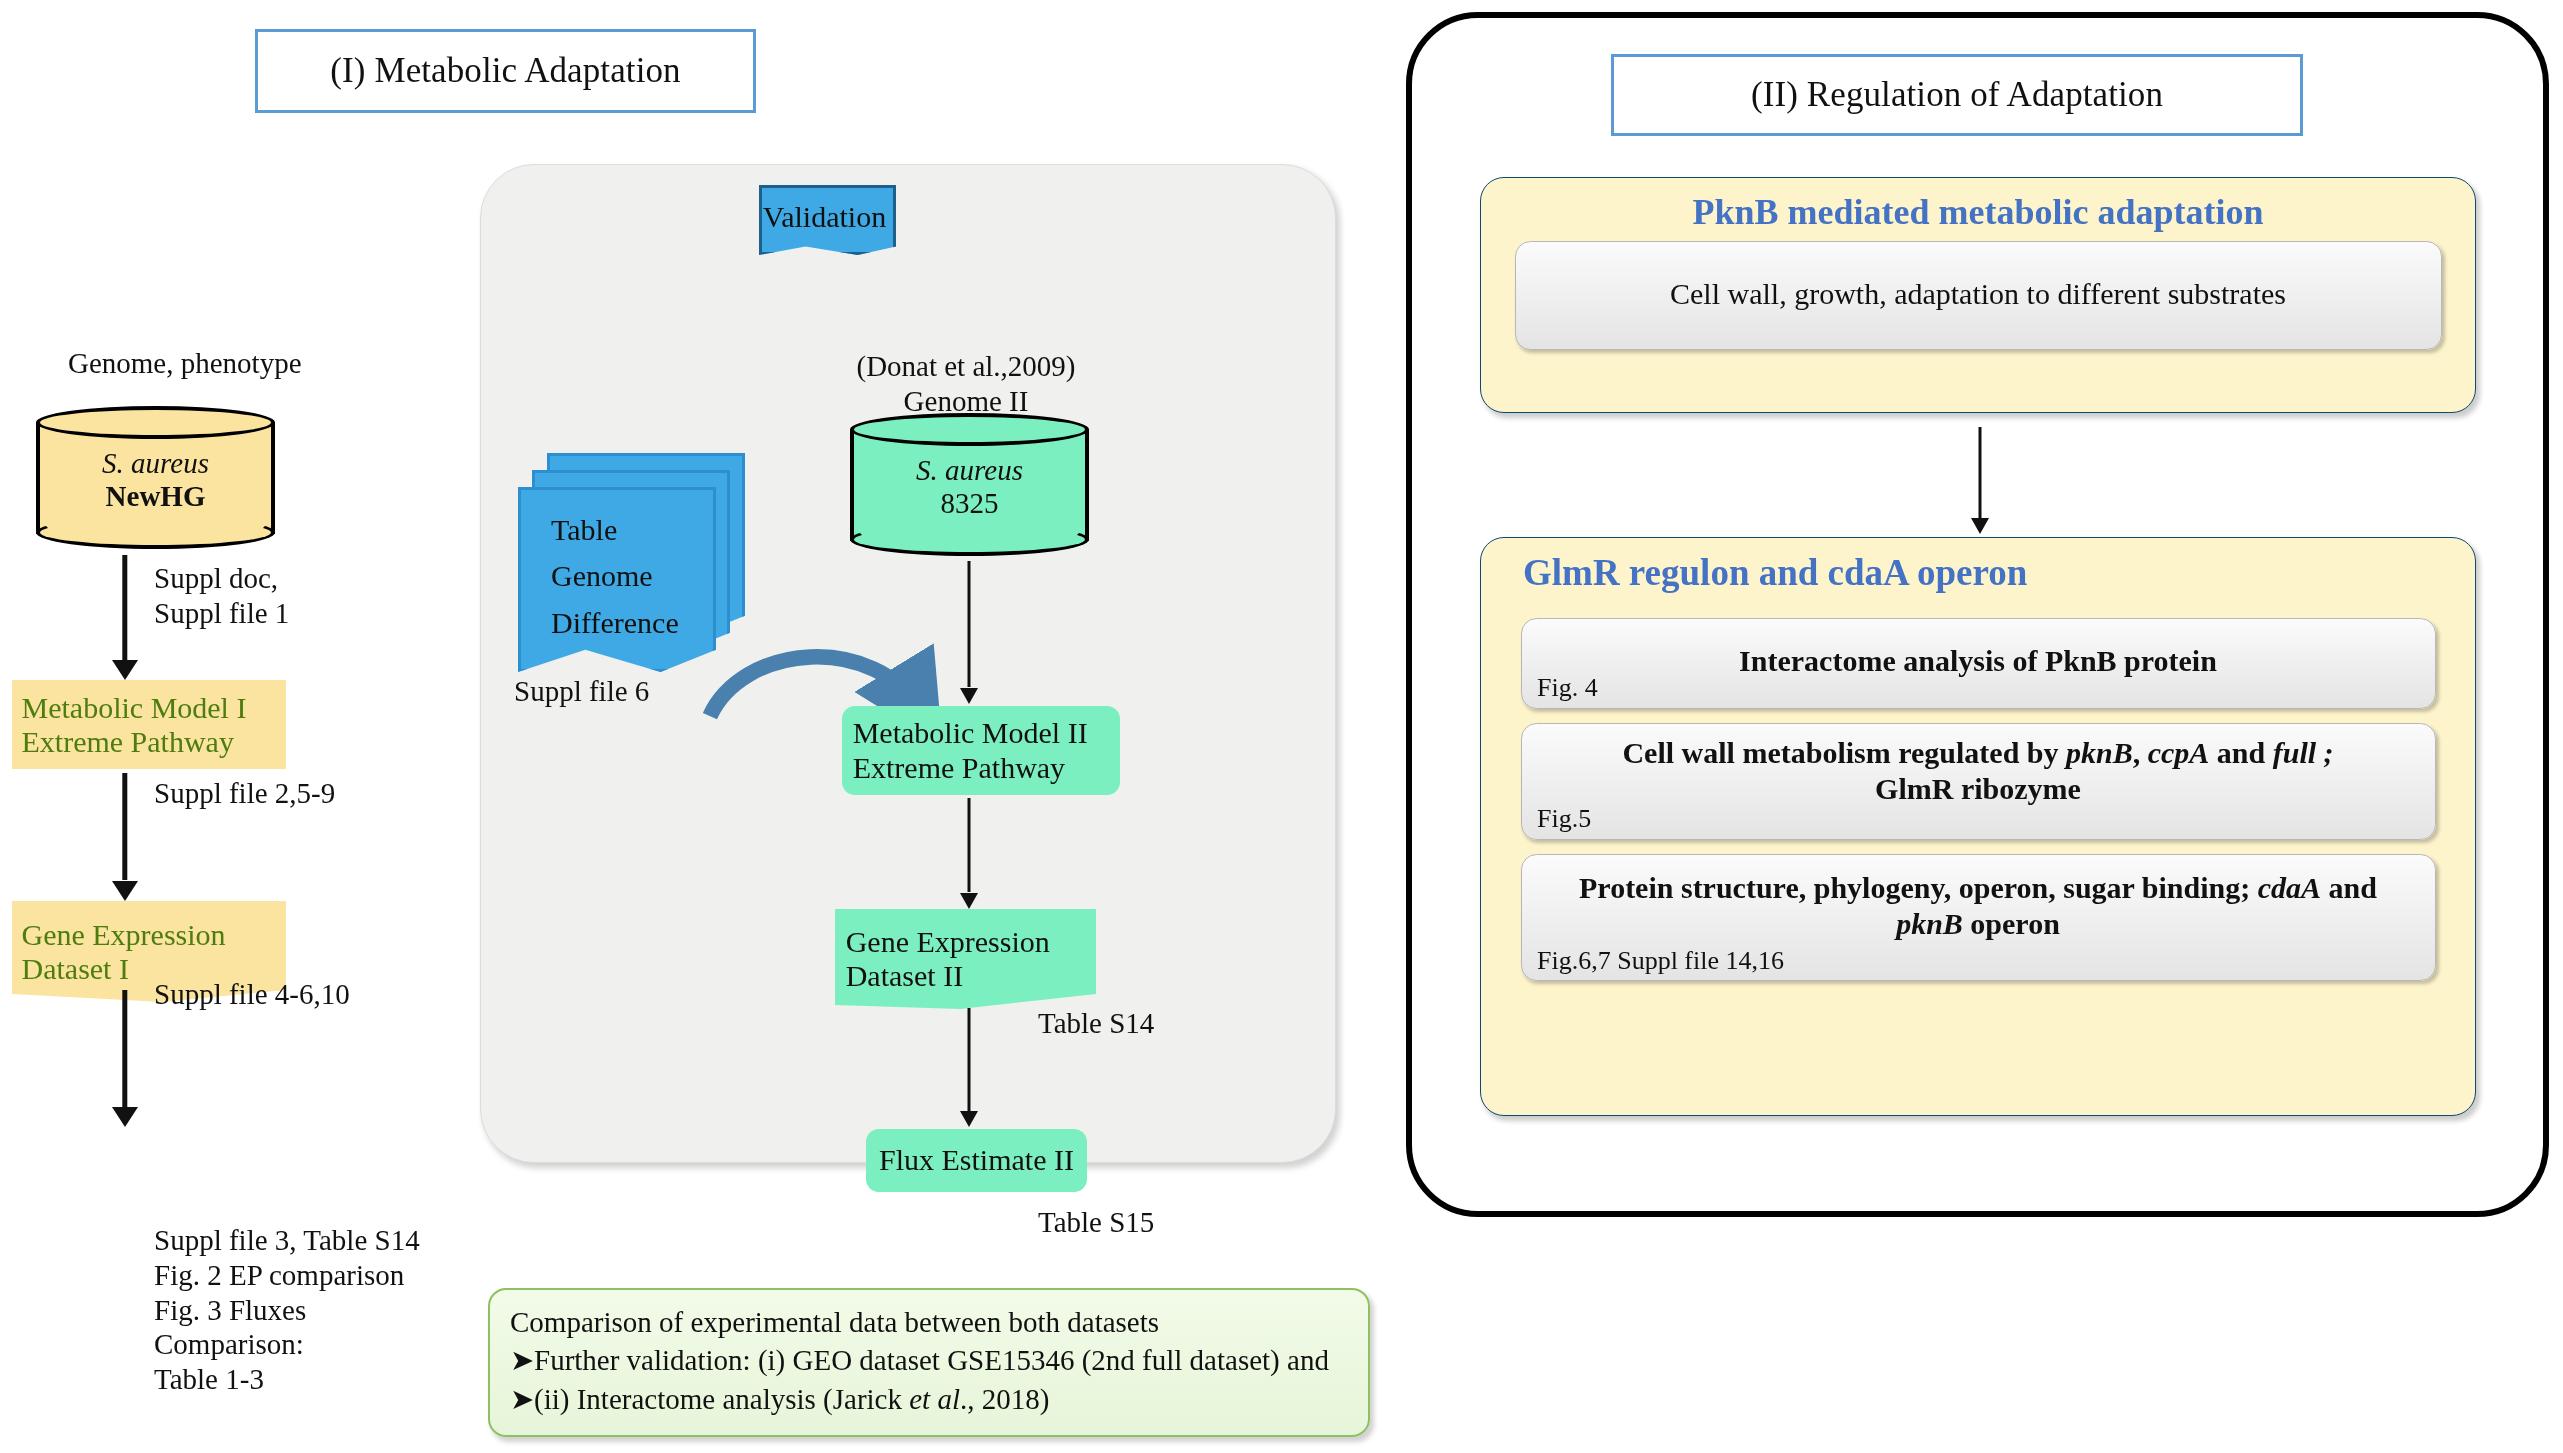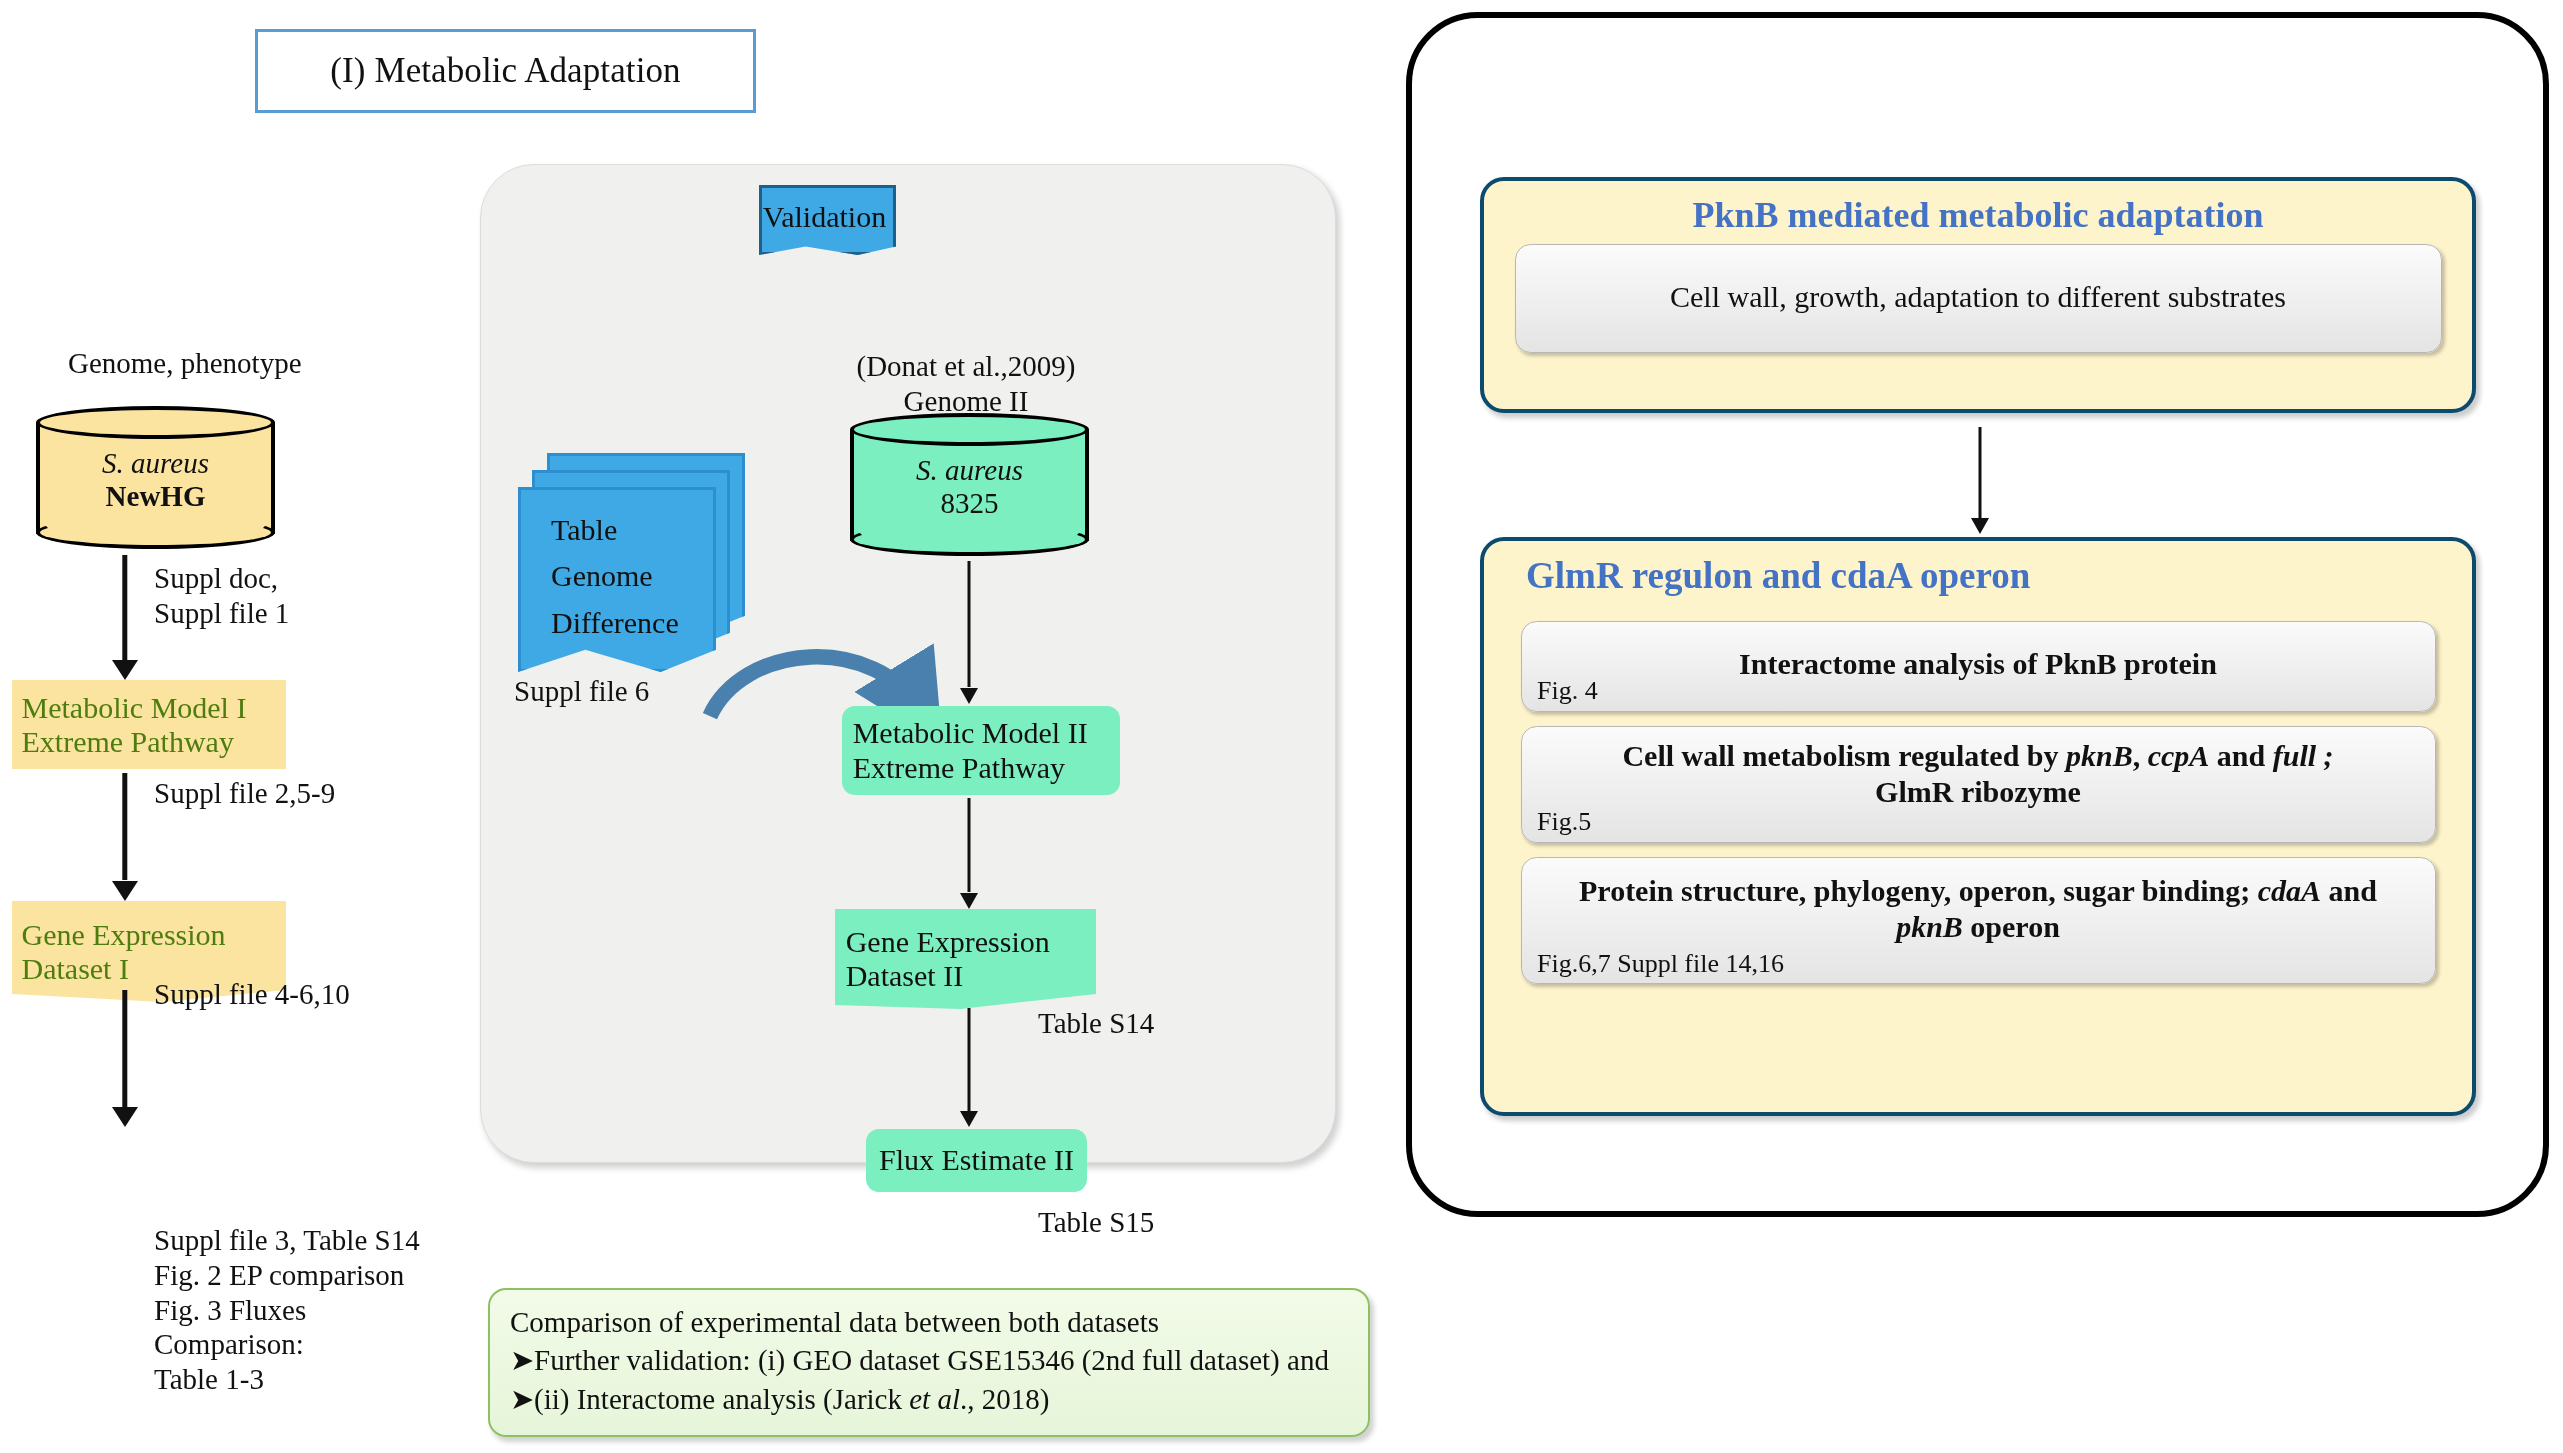--- a/index.html
+++ b/index.html
@@ -80,21 +80,21 @@
                  width:0;height:0;border-left:13.7px solid transparent;
                  border-right:13.7px solid transparent;border-top:20px solid #111;bottom:0;}
   .v-arrow.thin .shaft{width:3px;}
   .v-arrow.thin .head{border-left-width:9px;border-right-width:9px;border-top-width:16.7px;}
 
   
   .cap{position:absolute;font-size:29px;line-height:1.2;color:#111;white-space:pre-line;}
 
   
   .ypanel{
-    background:#fdf4cc;border:4px solid #0c4a6e;border-radius:24px;
+    background:#fdf4cc;border:1px solid #0c4a6e;border-radius:24px;
     box-shadow:3.6px 4.8px 4.8px rgba(0,0,0,.20);
   }
   .ypanel-head{
     text-align:center;font-weight:bold;font-size:36px;color:#4472c4;
     padding:13px 0 8.4px 0;
   }
   .grey-pill{
     background:linear-gradient(#fbfbfb,#e4e4e4);
     border:1.8px solid #b7b7b7;border-radius:15.5px;
     box-shadow:2.4px 3px 3.6px rgba(0,0,0,.22);
@@ -238,20 +238,21 @@
       <div class="head"></div>
   </div>
 
   <div class="abs tbox round" style="left:866px;top:1129px;width:221px;height:63px;align-items:center;">
     <div style="text-align:center;width:100%;">Flux Estimate II</div>
   </div>
   <div class="abs cap" style="left:1038px;top:1205px;">Table S15</div>
 
   <div class="abs panel-outline" style="left:1406px;top:12px;width:1143px;height:1205px;"></div>
 
+  <div class="abs title-box" style="left:1611px;top:54px;width:692px;height:82px;">(II) Regulation of Adaptation</div>
 
   <div class="abs ypanel" style="left:1480px;top:177px;width:996px;height:236px;">
     <div class="ypanel-head">PknB mediated metabolic adaptation</div>
     <div class="grey-pill" style="margin:0 auto;width:925px;height:107px;">
       <div class="pill-main" style="font-weight:normal;">Cell wall, growth, adaptation to different substrates</div>
     </div>
   </div>
 
   <div class="v-arrow thin" style="left:1962px;top:427px;width:36px;height:107px;">
     <div class="shaft" style="height:91px;"></div>

